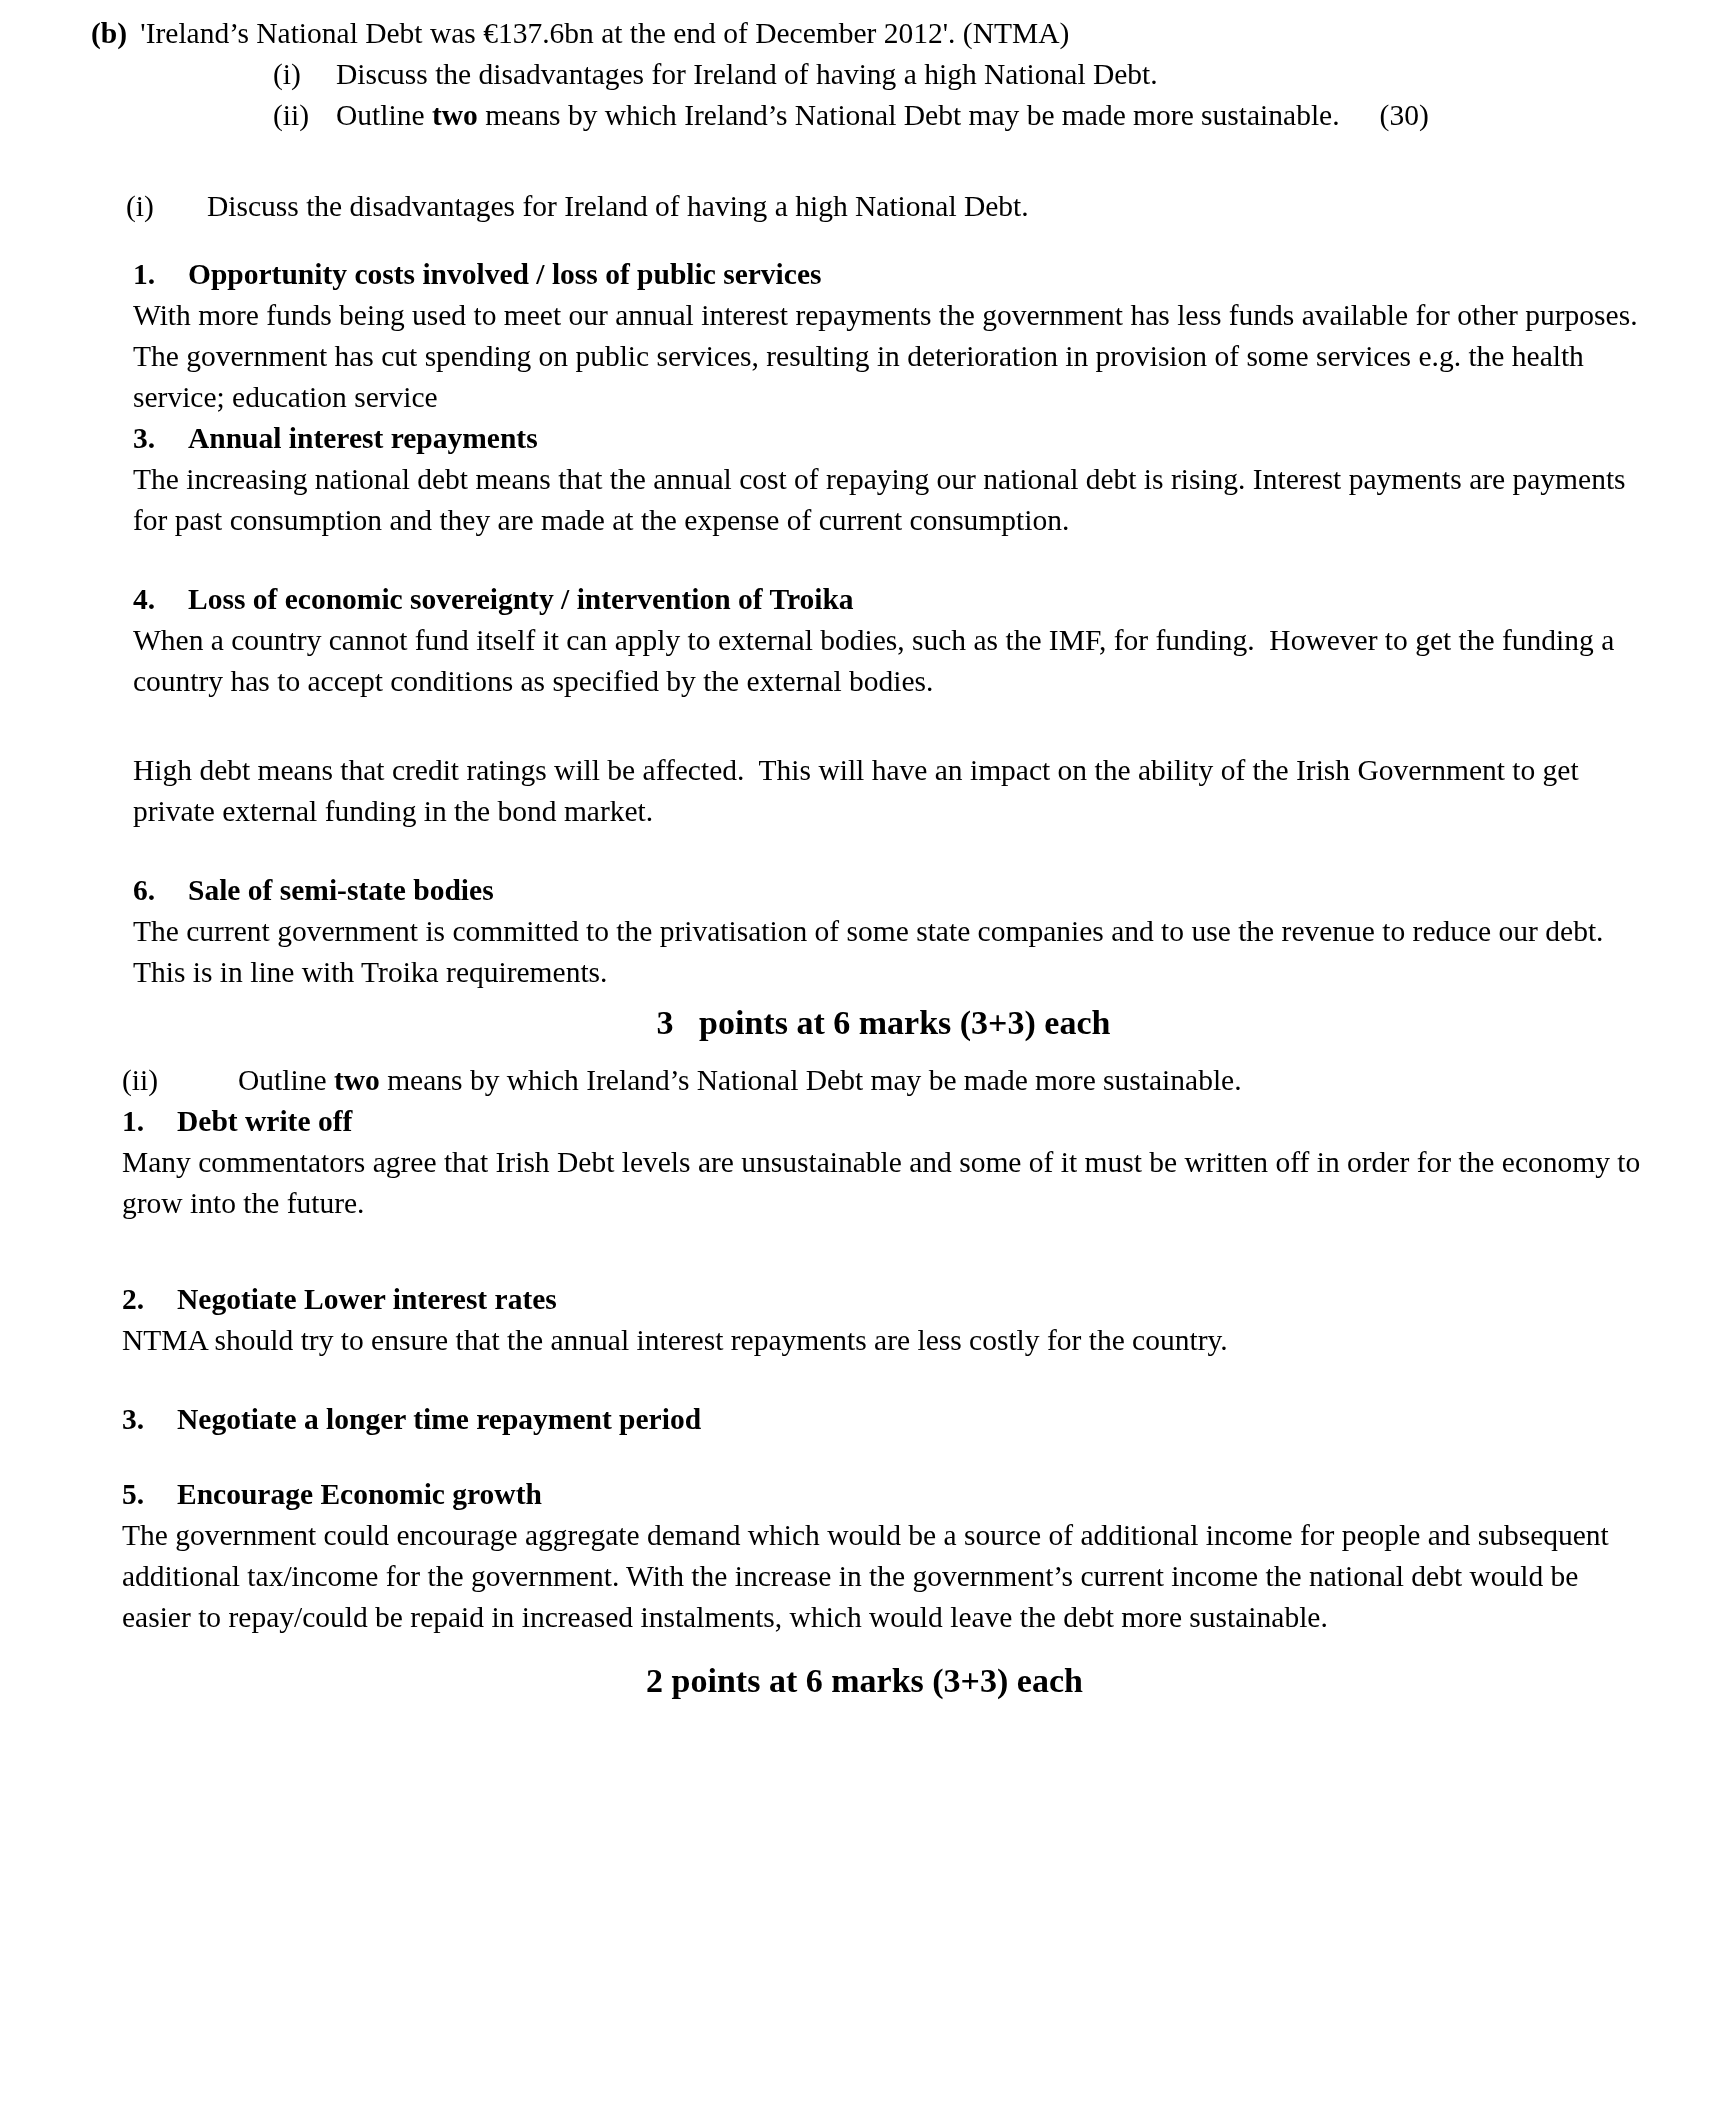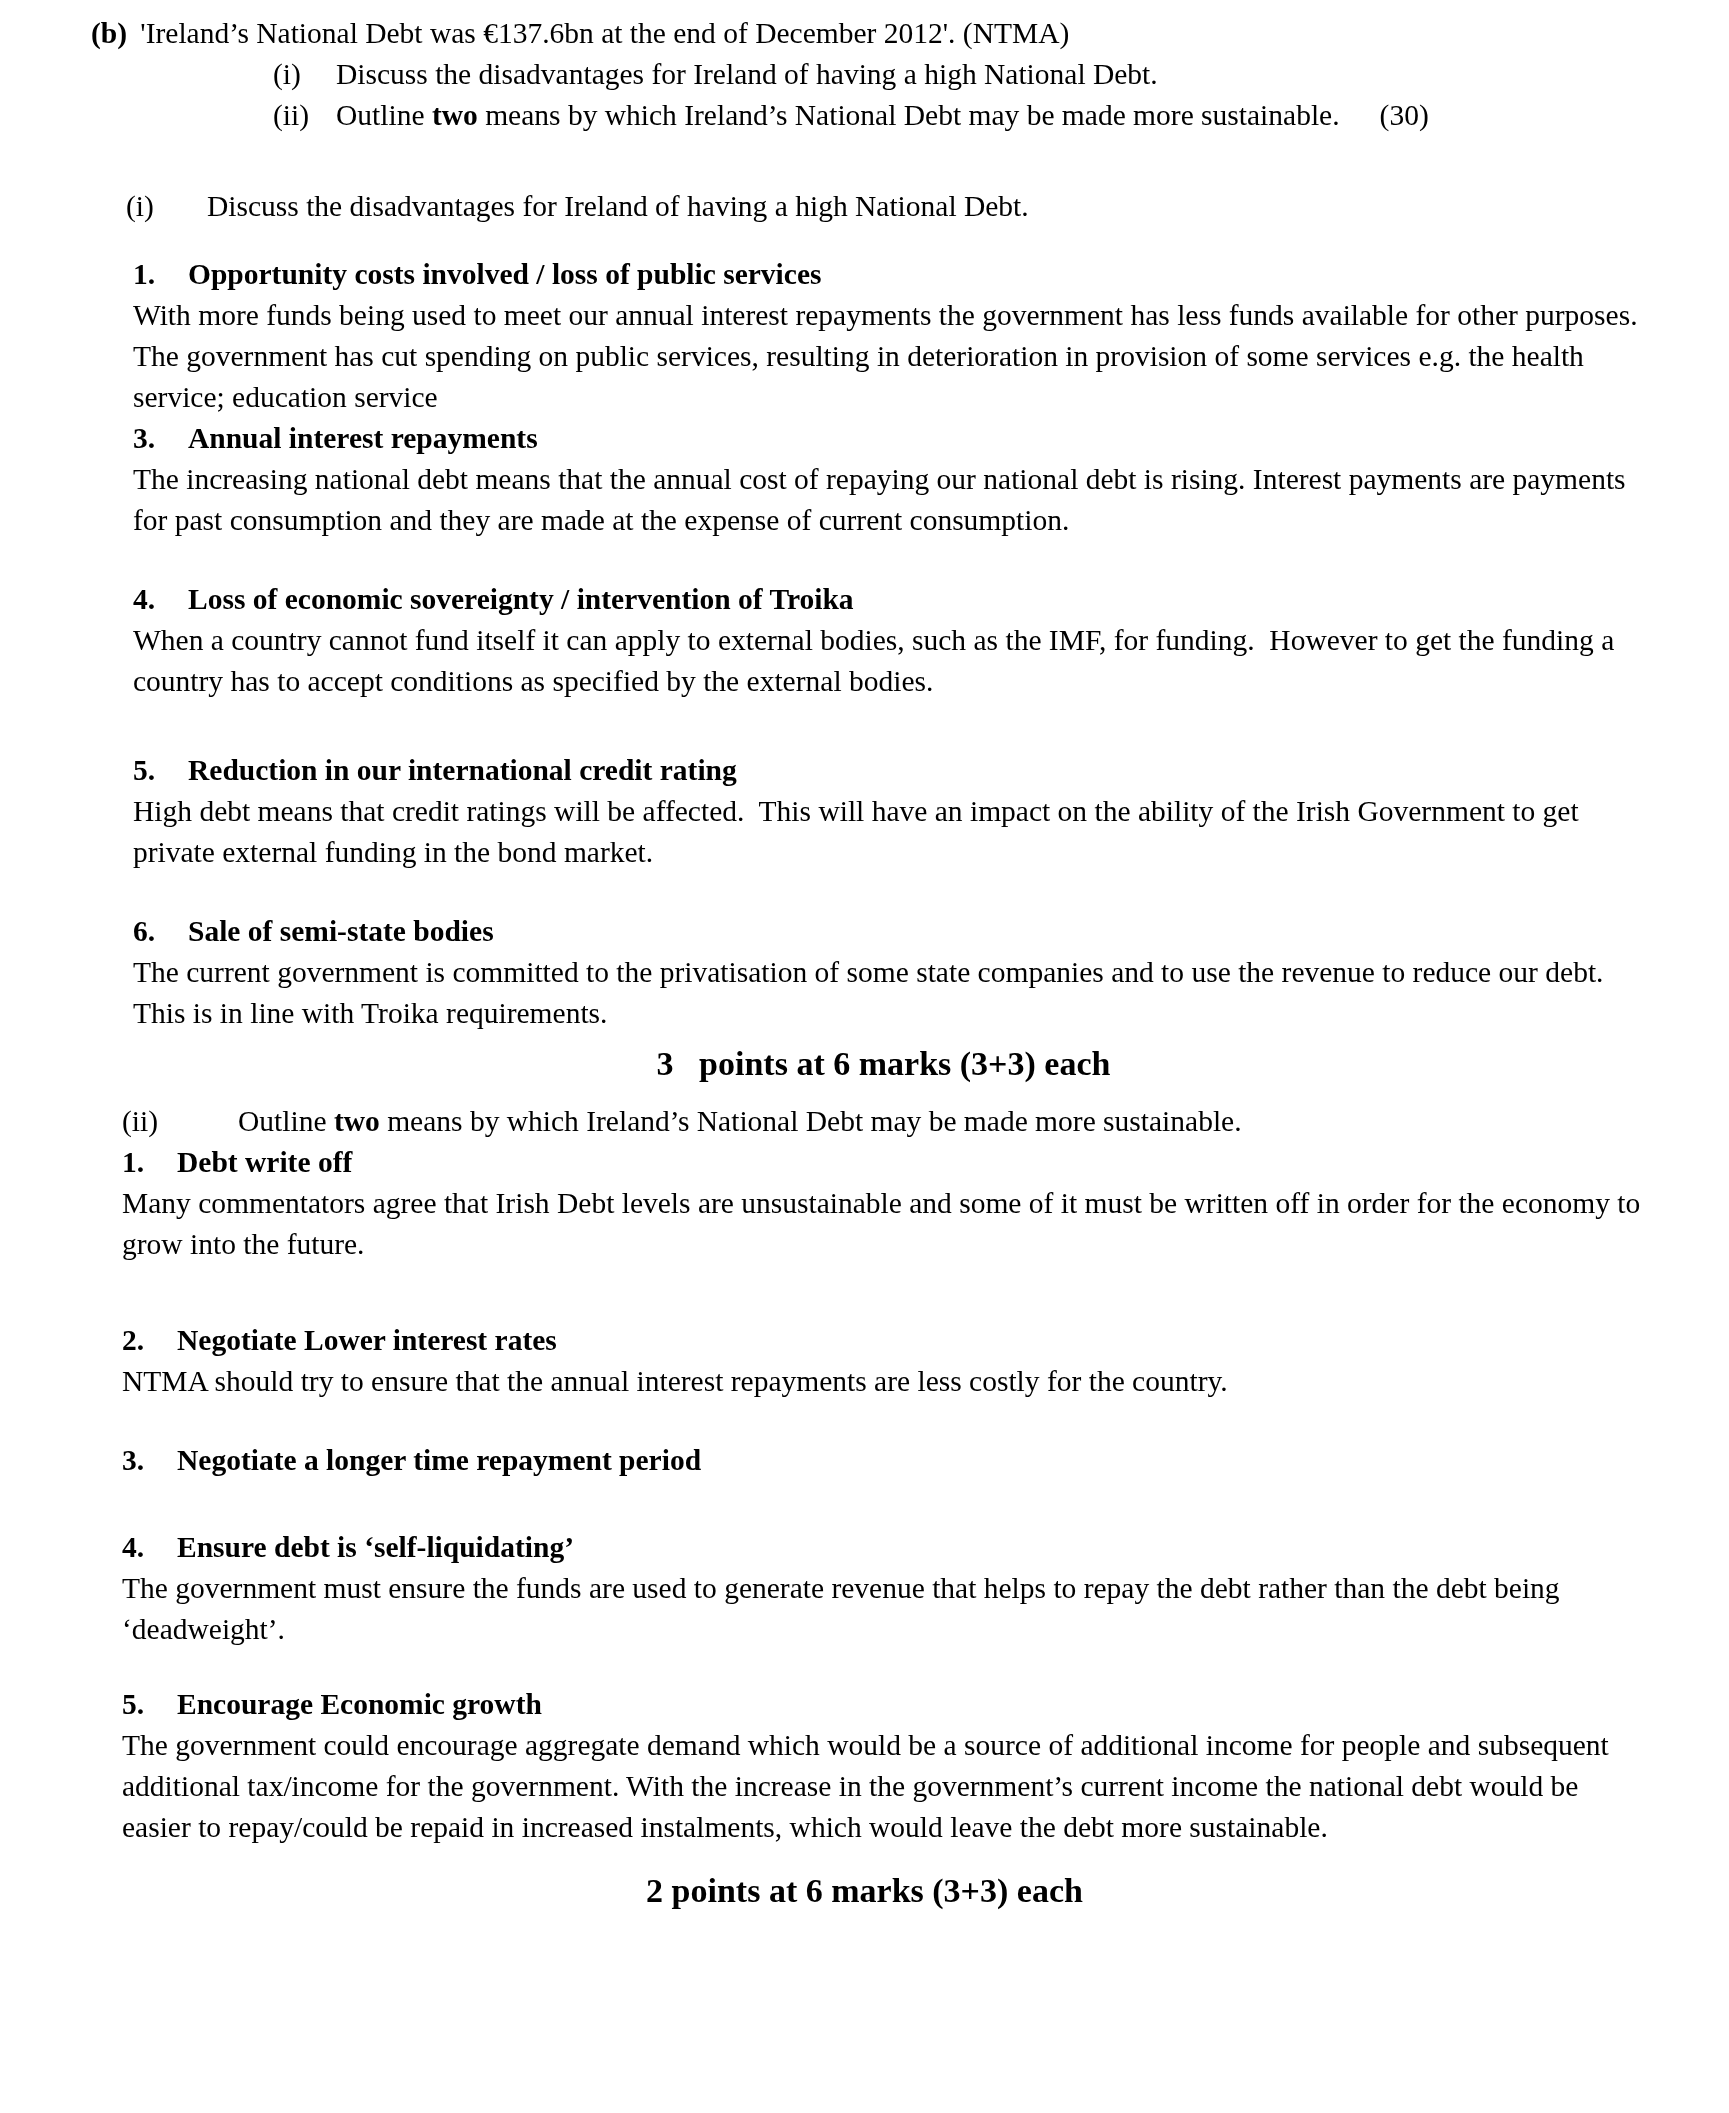--- a/index.html
+++ b/index.html
@@ -97,23 +97,20 @@
     </div>
 
     <div class="item mt40">
       <div class="item-heading">
         <span class="item-num">4.</span><span class="pre">Loss of economic sovereignty / intervention of Troika</span>
       </div>
       <p class="item-body pre">When a country cannot fund itself it can apply to external bodies, such as the IMF, for funding.  However to get the funding a country has to accept conditions as specified by the external bodies.</p>
     </div>
 
     <div class="item mt50">
-      <div class="item-heading">
-        <span class="item-num">5.</span><span class="pre">Reduction in our international credit rating</span>
-      </div>
       <p class="item-body pre">High debt means that credit ratings will be affected.  This will have an impact on the ability of the Irish Government to get private external funding in the bond market.</p>
     </div>
 
     <div class="item mt40">
       <div class="item-heading">
         <span class="item-num">6.</span><span class="pre">Sale of semi-state bodies</span>
       </div>
       <p class="item-body pre">The current government is committed to the privatisation of some state companies and to use the revenue to reduce our debt. This is in line with Troika requirements.</p>
     </div>
 
@@ -143,26 +140,20 @@
       </div>
       <p class="item-body pre">NTMA should try to ensure that the annual interest repayments are less costly for the country.</p>
     </div>
 
     <div class="item mt40">
       <div class="item-heading">
         <span class="item-num">3.</span><span class="pre">Negotiate a longer time repayment period</span>
       </div>
     </div>
 
-    <div class="item mt48">
-      <div class="item-heading">
-        <span class="item-num">4.</span><span class="pre">Ensure debt is ‘self-liquidating’</span>
-      </div>
-      <p class="item-body pre">The government must ensure the funds are used to generate revenue that helps to repay the debt rather than the debt being ‘deadweight’.</p>
-    </div>
 
     <div class="item mt36">
       <div class="item-heading">
         <span class="item-num">5.</span><span class="pre">Encourage Economic growth</span>
       </div>
       <p class="item-body pre">The government could encourage aggregate demand which would be a source of additional income for people and subsequent additional tax/income for the government. With the increase in the government’s current income the national debt would be easier to repay/could be repaid in increased instalments, which would leave the debt more sustainable.</p>
     </div>
 
   </div>
 

